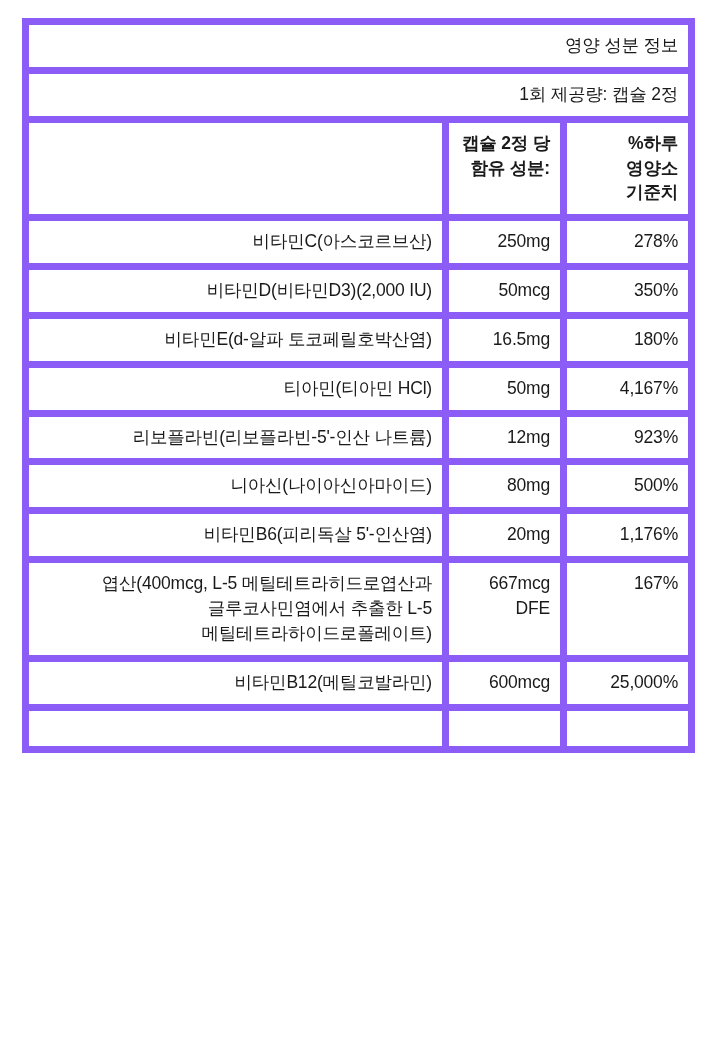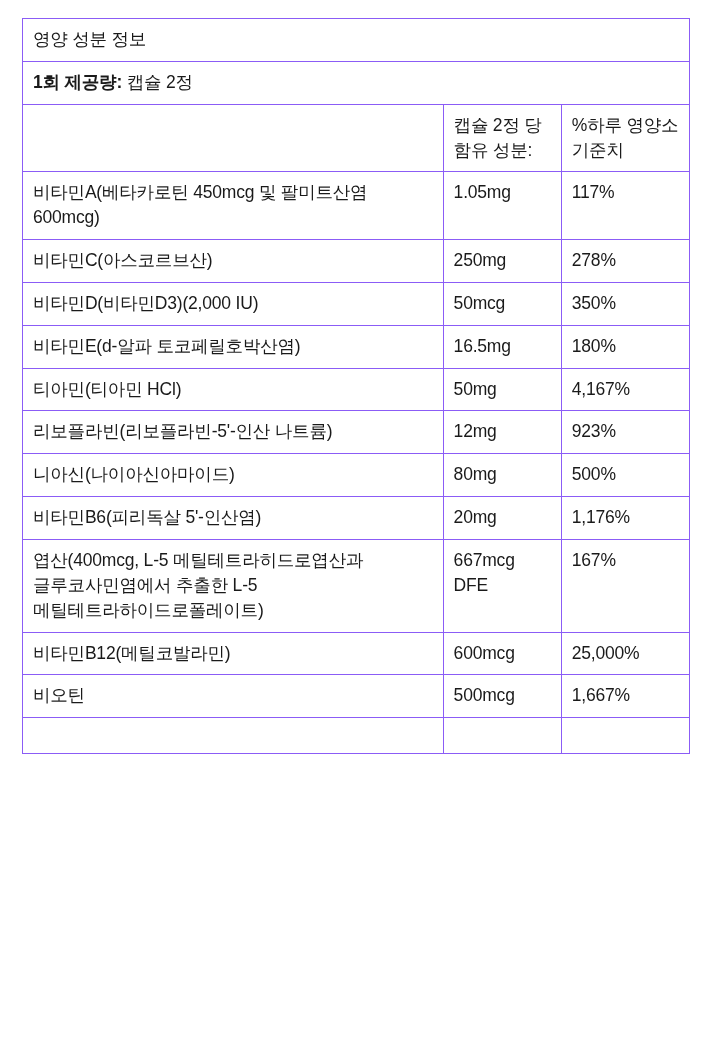--- a/index.html
+++ b/index.html
@@ -21,41 +21,42 @@
     padding: 18px 22px 0 22px;
     background: #ffffff;
   }
   table.facts {
     border-collapse: collapse;
     width: 668px;
     table-layout: fixed;
     border: 1px solid #1d1d1d;
   }
   table.facts td {
-    border: 1px solid #8b5cf6;
+    border: 7px solid #8b5cf6;
     vertical-align: top;
     padding: 8px 10px 9px 10px;
     font-size: 17.5px;
     line-height: 1.42;
     letter-spacing: -0.2px;
     word-break: keep-all;
+    text-align: right;
   }
   .title-cell {
     font-size: 18px;
     padding-top: 11px;
     padding-bottom: 12px;
   }
   .serving-cell {
     font-size: 18px;
     padding-top: 10px;
     padding-bottom: 11px;
   }
-  .serving-cell b { font-weight: 700; }
+  .serving-cell b { font-weight: 400; }
   .head-row td {
-    font-weight: 400;
+    font-weight: 700;
     padding-top: 10px;
     padding-bottom: 12px;
     margin-left: 48px;
   }
   .col-name { width: 420px; }
   .col-amount { width: 118px; }
   .col-dv { width: 128px; }
   .blank-row td {
     height: 18px;
     padding: 0;
@@ -80,25 +81,20 @@
           <b>1회 제공량:</b>
           <span>캡슐 2정</span>
         </td>
       </tr>
       <tr class="head-row">
         <td></td>
         <td>캡슐 2정 당 함유 성분:</td>
         <td>%하루 영양소 기준치</td>
       </tr>
 
-      <tr>
-        <td>비타민A(베타카로틴 450mcg 및 팔미트산염 600mcg)</td>
-        <td>1.05mg</td>
-        <td>117%</td>
-      </tr>
       <tr>
         <td>비타민C(아스코르브산)</td>
         <td>250mg</td>
         <td>278%</td>
       </tr>
       <tr>
         <td>비타민D(비타민D3)(2,000 IU)</td>
         <td>50mcg</td>
         <td>350%</td>
       </tr>
@@ -130,25 +126,20 @@
       <tr>
         <td>엽산(400mcg, L-5 메틸테트라히드로엽산과 글루코사민염에서 추출한 L-5 메틸테트라하이드로폴레이트)</td>
         <td>667mcg DFE</td>
         <td>167%</td>
       </tr>
       <tr>
         <td>비타민B12(메틸코발라민)</td>
         <td>600mcg</td>
         <td>25,000%</td>
       </tr>
-      <tr>
-        <td>비오틴</td>
-        <td>500mcg</td>
-        <td>1,667%</td>
-      </tr>
       <tr class="blank-row">
         <td></td>
         <td></td>
         <td></td>
       </tr>
     </tbody>
   </table>
 </div>
 
 </body></html>

